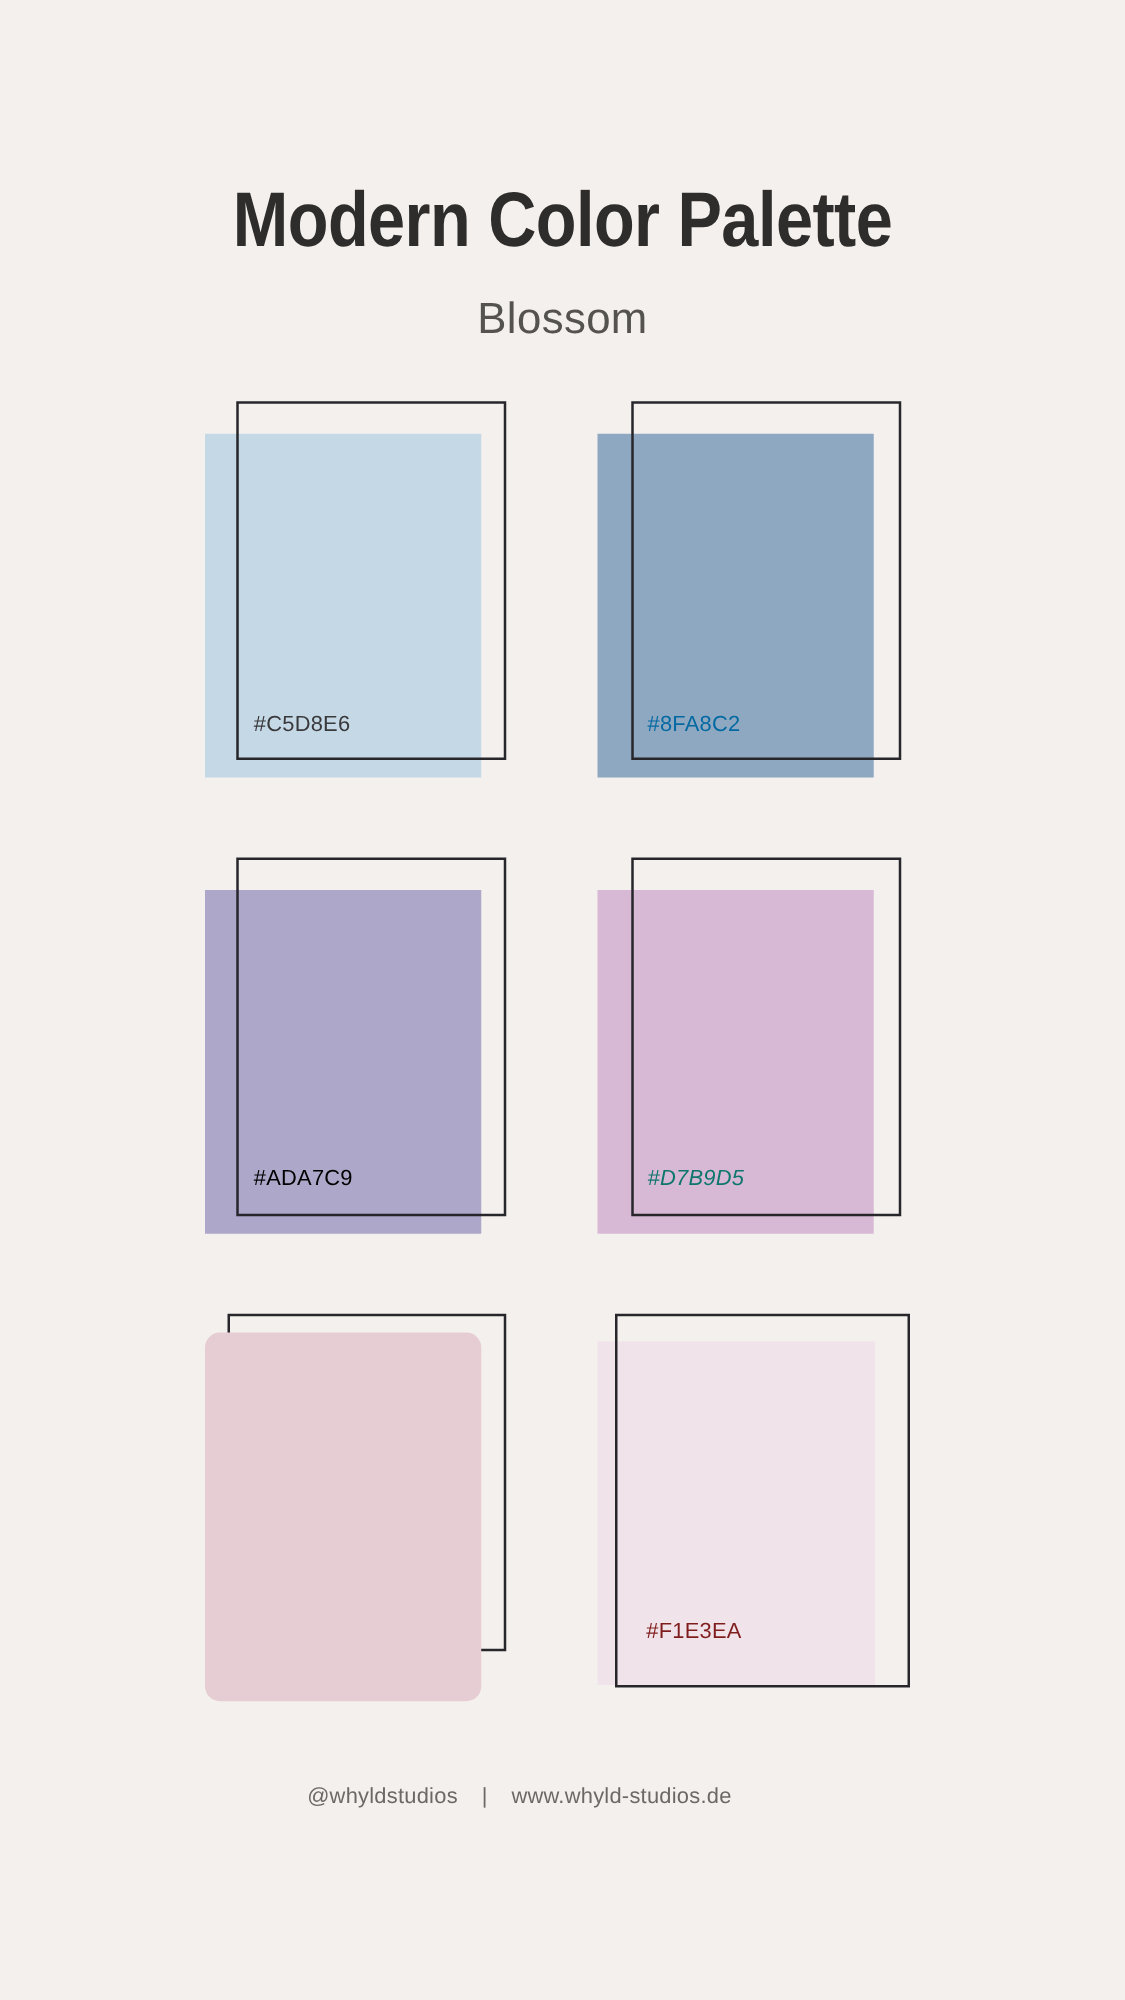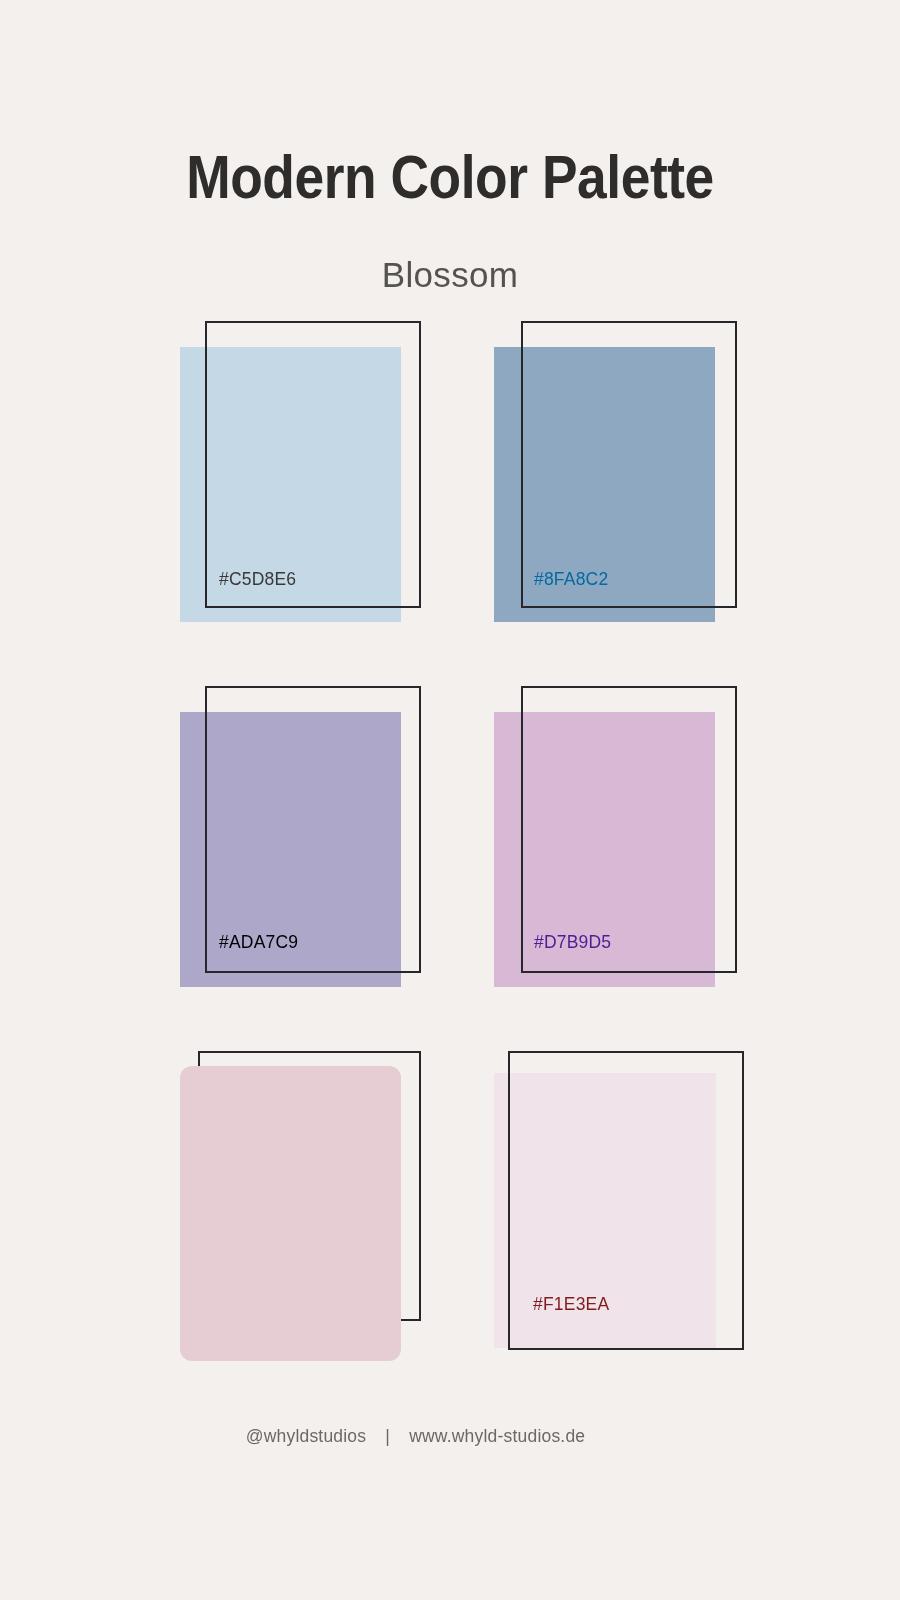--- a/index.html
+++ b/index.html
@@ -55,21 +55,21 @@
     font-size: 35px;
     line-height: 44px;
     font-weight: 400;
     color: #55534F;
     letter-spacing: 0.3px;
   }
 
   
   .grid {
     position: absolute;
-    top: 0; left: 16px;
+    top: 0; left: 0;
     width: 862px;
     height: 1600px;
   }
   .swatch {
     position: absolute;
   }
   .swatch .outline {
     position: absolute;
     border: 2px solid #26262B;
     box-sizing: border-box;
@@ -119,21 +119,21 @@
     color: #6B6967;
   }
 </style>
 </head>
 <body style="background: rgb(244, 240, 237);">
 
 <div class="poster">
 
   <div class="header">
     <div class="title" style="color: rgb(46, 45, 43);">Modern Color Palette</div>
-    <div class="subtitle" style="color: rgb(85, 83, 79); margin-top: 20px;">Blossom</div>
+    <div class="subtitle" style="color: rgb(85, 83, 79);">Blossom</div>
   </div>
 
   <div class="grid">
       <div class="swatch">
         <div class="fill" style="left: 164px; top: 347px; width: 221px; height: 275px; background: rgb(197, 216, 230);"></div>
         <div class="outline" style="left: 189px; top: 321px; width: 216px; height: 287px; border-color: rgb(38, 38, 43);"></div>
         <div class="hex" style="left: 203px; top: 569px; color: rgb(57, 56, 58);">#C5D8E6</div>
       </div>
       <div class="swatch">
         <div class="fill" style="left: 478px; top: 347px; width: 221px; height: 275px; background: rgb(143, 168, 194);"></div>
@@ -141,21 +141,21 @@
         <div class="hex" style="left: 518px; top: 569px; color: #0369a1;">#8FA8C2</div>
       </div>
       <div class="swatch">
         <div class="fill" style="left: 164px; top: 712px; width: 221px; height: 275px; background: rgb(173, 167, 201);"></div>
         <div class="outline" style="left: 189px; top: 686px; width: 216px; height: 287px; border-color: rgb(38, 38, 43);"></div>
         <div class="hex" style="left: 203px; top: 932px; color: #000000;">#ADA7C9</div>
       </div>
       <div class="swatch">
         <div class="fill" style="left: 478px; top: 712px; width: 221px; height: 275px; background: rgb(215, 185, 213);"></div>
         <div class="outline" style="left: 505px; top: 686px; width: 216px; height: 287px; border-color: rgb(38, 38, 43);"></div>
-        <div class="hex" style="left: 518px; top: 932px; color: #4c1d95;">#D7B9D5</div>
+        <div class="hex" style="left: 518px; top: 932px; color: #0f766e; font-style: italic;">#D7B9D5</div>
       </div>
       <div class="swatch fill-on-top">
         <div class="fill" style="left: 164px; top: 1066px; width: 221px; height: 295px; background: rgb(230, 205, 211);"></div>
         <div class="outline" style="left: 182px; top: 1051px; width: 223px; height: 270px; border-color: rgb(38, 38, 43);"></div>
       </div>
       <div class="swatch">
         <div class="fill" style="left: 478px; top: 1073px; width: 222px; height: 275px; background: rgb(241, 227, 234);"></div>
         <div class="outline" style="left: 492px; top: 1051px; width: 236px; height: 299px; border-color: rgb(38, 38, 43);"></div>
         <div class="hex" style="left: 517px; top: 1294px; color: #7f1d1d;">#F1E3EA</div>
       </div>

